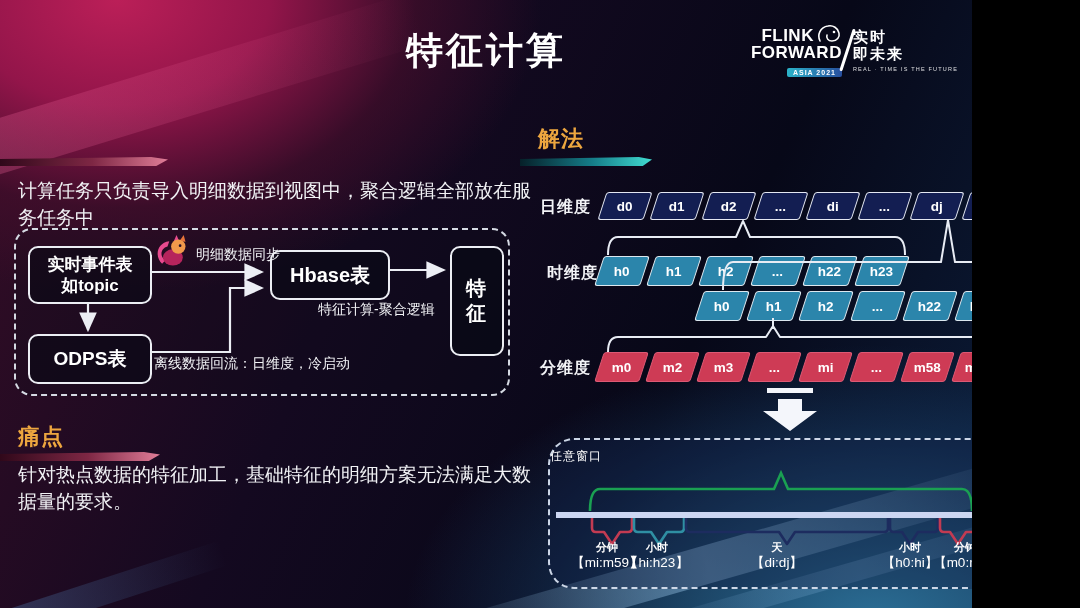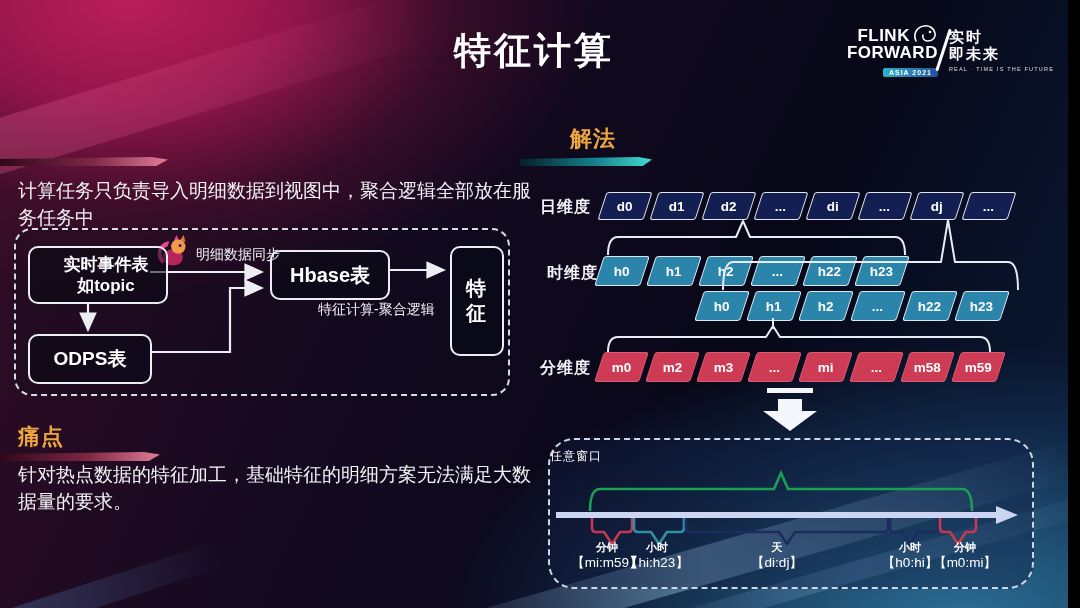--- a/index.html
+++ b/index.html
@@ -1,16 +1,16 @@
 <!DOCTYPE html>
 <html><head>
 <meta charset="utf-8">
 <style>
   html,body{margin:0;padding:0;background:#000;}
-  .stage{position:relative;width:1068px;height:608px;overflow:hidden;
+  .stage{position:relative;width:972px;height:608px;overflow:hidden;
     font-family:"Liberation Sans","DejaVu Sans",sans-serif;color:#fff;
     background:
       radial-gradient(62% 58% at 90% 102%, rgba(45,115,155,.95), rgba(24,60,100,.45) 55%, rgba(10,20,40,0) 78%),
       radial-gradient(56% 62% at 12% 0%, #bb1f58 0%, #93154a 28%, rgba(70,14,44,.65) 55%, rgba(20,6,16,0) 78%),
       linear-gradient(115deg, #360d26 0%, #140920 38%, #070818 68%, #0b1c38 100%);}
   .streak{position:absolute;pointer-events:none;}
   .streak-a{left:400px;top:536px;width:680px;height:38px;transform:rotate(-16deg);
     background:linear-gradient(90deg,rgba(150,200,235,0) 0%,rgba(160,205,240,.45) 45%,rgba(160,205,240,0) 100%);}
   .streak-b{left:600px;top:560px;width:520px;height:20px;transform:rotate(-16deg);
     background:linear-gradient(90deg,rgba(130,180,220,0),rgba(130,180,220,.30) 50%,rgba(130,180,220,0));}
@@ -39,21 +39,21 @@
   .swoosh-teal{background:linear-gradient(90deg,#062029 0%,#157d89 55%,#41dcd1 100%);}
 
   .para{position:absolute;width:516px;font-size:19px;line-height:1.42;color:#f1f2f5;}
 
   
   .flow{position:absolute;left:14px;top:228px;width:492px;height:164px;
     border:2px dashed #d5dae3;border-radius:18px;background:rgba(10,12,24,.25);}
   .fbox{position:absolute;border:2px solid #eceef4;border-radius:10px;background:rgba(8,10,20,.55);
     display:flex;flex-direction:column;align-items:center;justify-content:center;
     font-size:17px;font-weight:600;line-height:1.25;text-align:center;}
-  .fbox-rt{left:12px;top:16px;width:120px;height:54px;padding-left:16px;}
+  .fbox-rt{left:12px;top:16px;width:120px;height:54px;}
   .fbox-odps{left:12px;top:104px;width:120px;height:46px;font-size:19px;}
   .fbox-hbase{left:254px;top:20px;width:116px;height:46px;font-size:20px;}
   .fbox-feat{left:434px;top:16px;width:50px;height:106px;font-size:20px;letter-spacing:2px;}
   .flabel{position:absolute;font-size:14px;color:#f2f3f6;white-space:nowrap;}
   .squirrel{position:absolute;left:138px;top:4px;width:36px;height:36px;}
 
   
   .dim-label{position:absolute;font-size:16px;font-weight:600;color:#f2f3f6;letter-spacing:1px;}
   .dimrow{position:absolute;display:flex;gap:6px;}
   .cell{height:26px;display:flex;align-items:center;justify-content:center;
@@ -135,27 +135,28 @@
       <span>如topic</span>
     </div>
     <div class="fbox fbox-hbase">Hbase表</div>
     <div class="fbox fbox-odps">ODPS表</div>
     <div class="fbox fbox-feat">
       <span>特</span>
       <span>征</span>
     </div>
     <div class="flabel" style="left:180px;top:16px;">明细数据同步</div>
     <div class="flabel" style="left:302px;top:71px;">特征计算-聚合逻辑</div>
+    <div class="flabel" style="left:138px;top:125px;">离线数据回流：日维度，冷启动</div>
   </div>
 
   <div class="sec-h" style="left:18px;top:422px;font-family:Liberation Serif, serif;">痛点</div>
   <div class="swoosh swoosh-pink" style="left:0;top:452px;width:160px;"></div>
   <div class="para" style="left:18px;top:462px;">针对热点数据的特征加工，基础特征的明细方案无法满足大数据量的要求。</div>
 
-  <div class="sec-h" style="left:538px;top:124px;margin-left:32px;">解法</div>
+  <div class="sec-h" style="left:538px;top:124px;">解法</div>
   <div class="swoosh swoosh-teal" style="left:520px;top:157px;width:132px;"></div>
 
   <div class="dim-label" style="left:540px;top:197px;">日维度</div>
   <div class="dimrow" style="left:602px;top:192px;">
       <div class="cell cell-day">
         <span>d0</span>
       </div>
       <div class="cell cell-day">
         <span>d1</span>
       </div>

